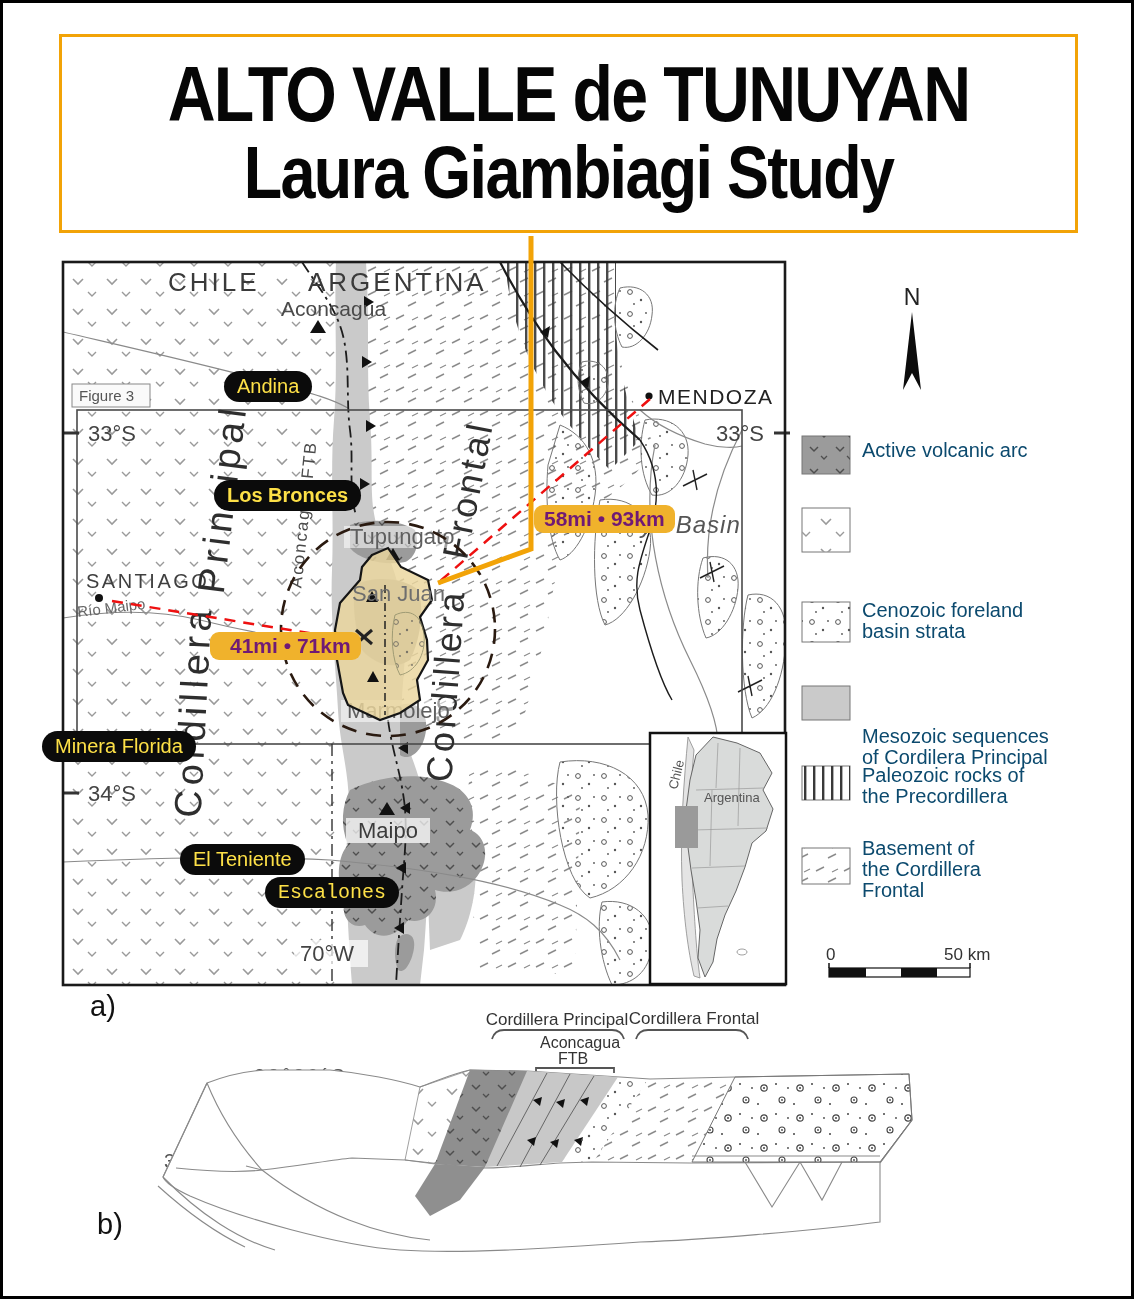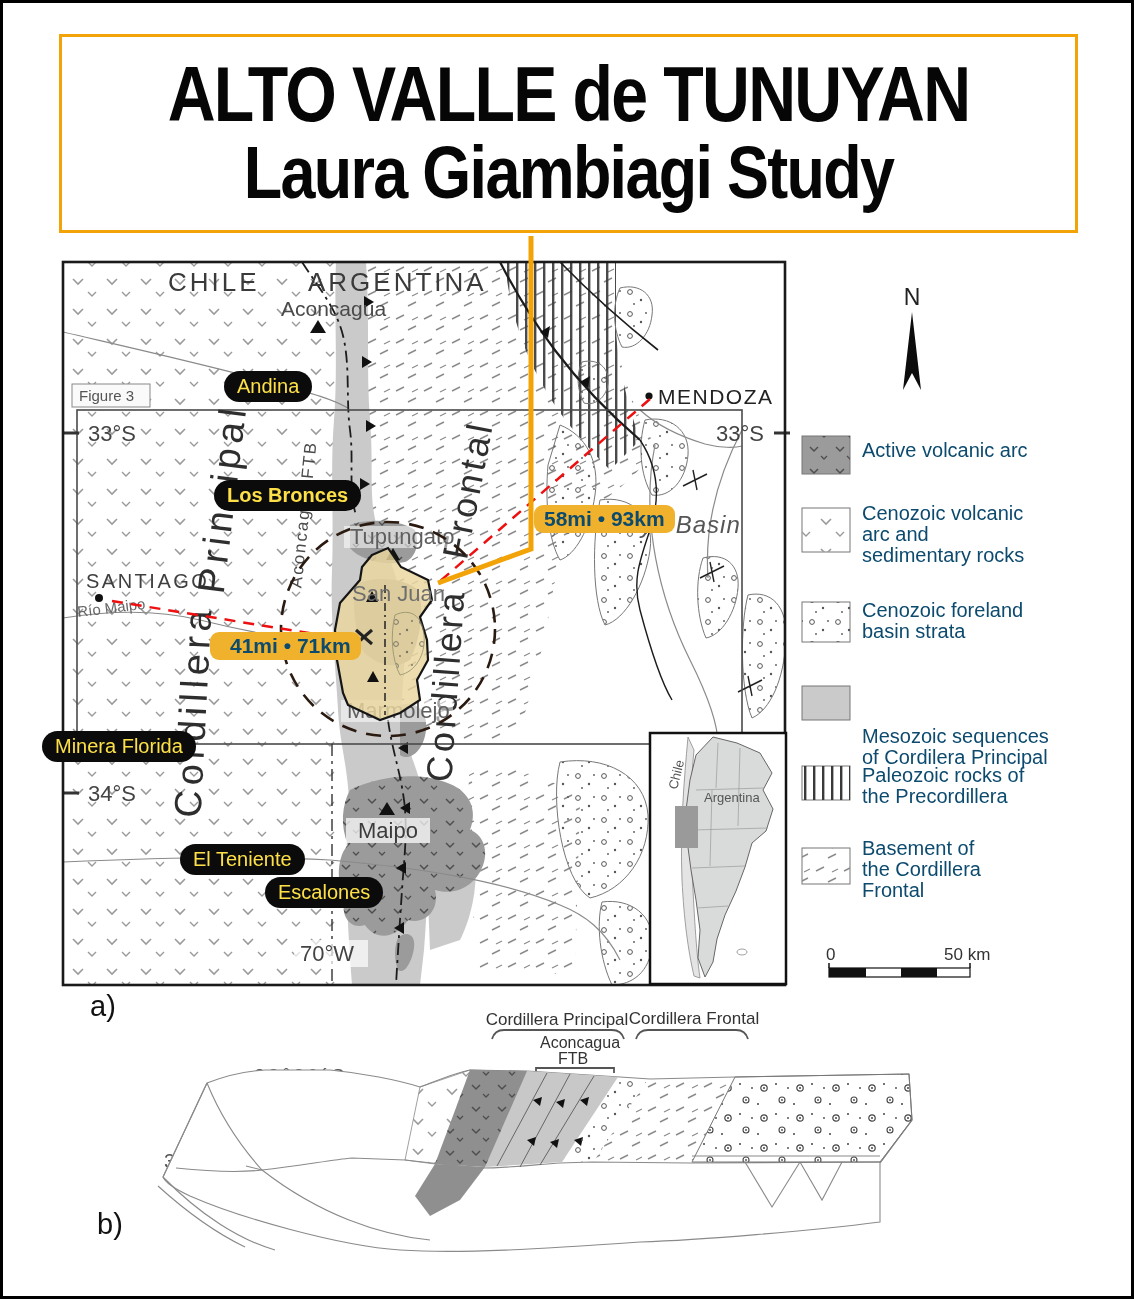--- a/index.html
+++ b/index.html
@@ -16,24 +16,24 @@
   #title-line1{font-size:78px;line-height:1.02;}
   #title-line2{font-size:74px;line-height:1.04;}
 
   
   .pill{position:absolute;z-index:4;background:#0B0B0B;color:#fde047;font-size:20px;
         padding:4px 13px;border-radius:17px;white-space:nowrap;}
   #pill-andina{left:224px;top:371px;}
   #pill-losbronces{left:214px;top:480px;font-weight:bold;}
   #pill-minera{left:42px;top:731px;}
   #pill-elteniente{left:180px;top:844px;}
-  #pill-escalones{left:265px;top:877px;}
+  #pill-escalones{left:265px;top:877px;font-family:Liberation Mono, monospace;}
 
   
-  .badge{position:absolute;z-index:4;background:#F0B22C;color:#0c4a6e;font-weight:bold;
+  .badge{position:absolute;z-index:4;background:#F0B22C;color:#701a75;font-weight:bold;
          font-size:21px;padding:2px 10px;border-radius:9px;white-space:nowrap;}
   #badge-santiago{left:210px;top:632px;padding-left:20px;}
   #badge-mendoza{left:534px;top:505px;}
 
   
   .legend-label{position:absolute;left:862px;z-index:2;color:#0c4a6e;font-size:20px;
                 line-height:21px;white-space:pre-line;}
   #legend-label-0{top:440px;}
   #legend-label-1{top:503px;}
   #legend-label-2{top:600px;}
@@ -366,23 +366,20 @@
 <div class="pill" id="pill-andina">Andina</div>
 <div class="pill" id="pill-losbronces">Los Bronces</div>
 <div class="pill" id="pill-minera">Minera Florida</div>
 <div class="pill" id="pill-elteniente">El Teniente</div>
 <div class="pill" id="pill-escalones">Escalones</div>
 
 <div class="badge" id="badge-santiago">41mi • 71km</div>
 <div class="badge" id="badge-mendoza">58mi • 93km</div>
 
 <div class="legend-label" id="legend-label-0">Active volcanic arc</div>
-<div class="legend-label" id="legend-label-1">Cenozoic volcanic
-arc and
-sedimentary rocks</div>
 <div class="legend-label" id="legend-label-2">Cenozoic foreland
 basin strata</div>
 <div class="legend-label" id="legend-label-3">Mesozoic sequences
 of Cordilera Principal</div>
 <div class="legend-label" id="legend-label-4">Paleozoic rocks of
 the Precordillera</div>
 <div class="legend-label" id="legend-label-5">Basement of
 the Cordillera
 Frontal</div>
 

